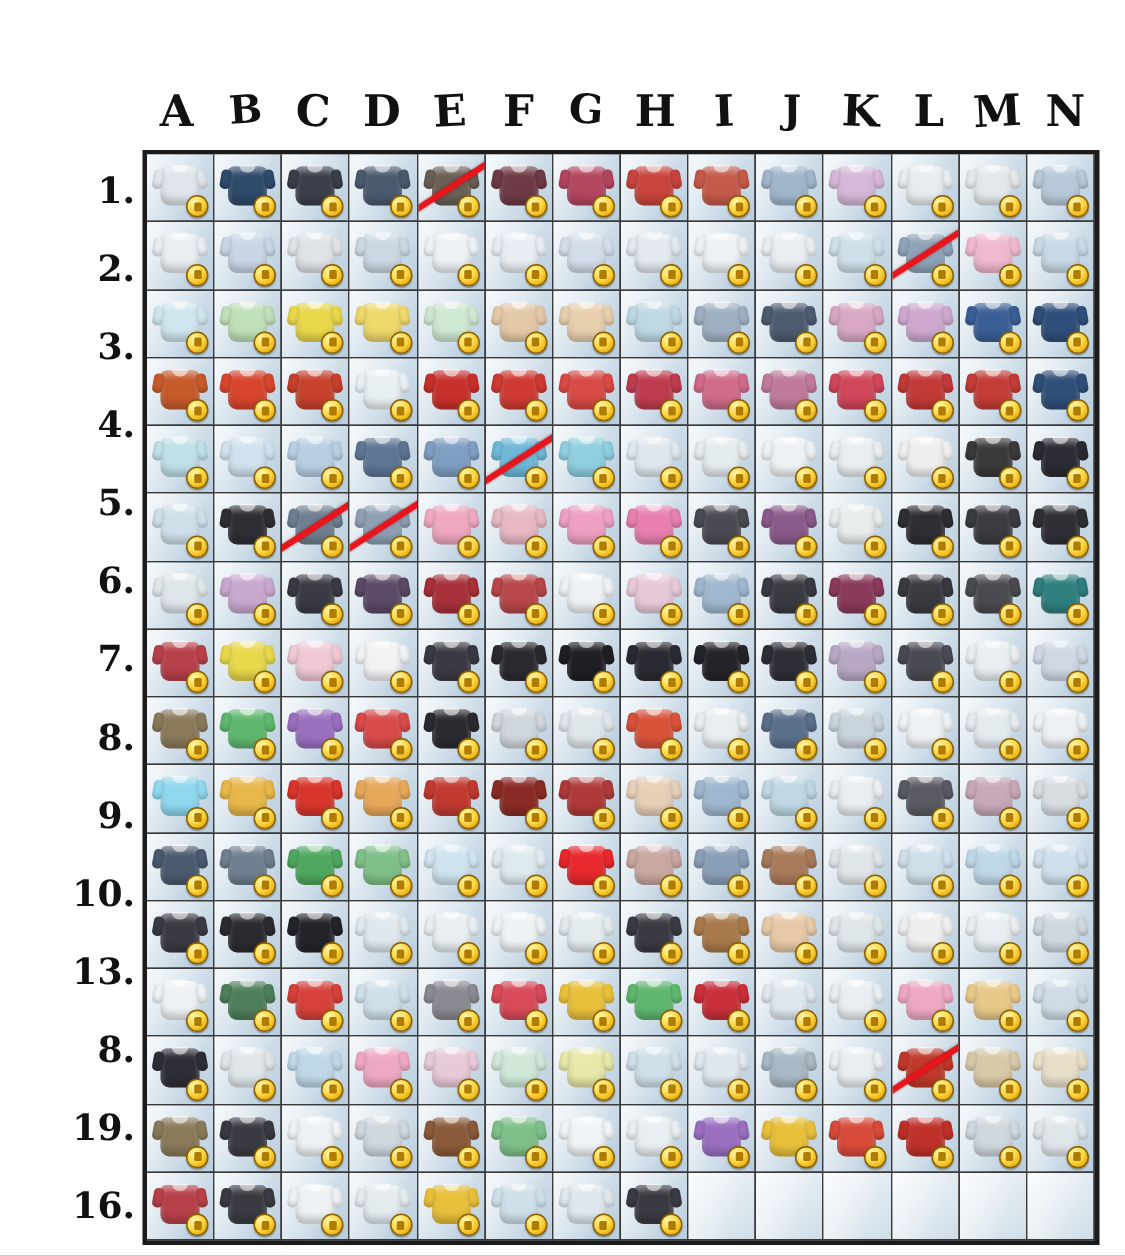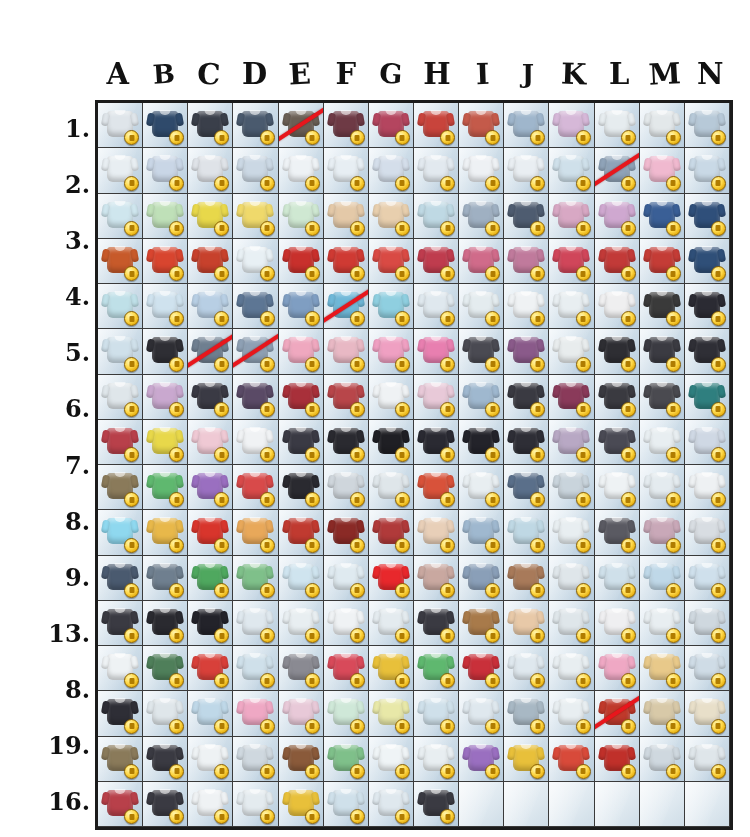--- a/index.html
+++ b/index.html
@@ -228,20 +228,21 @@
   <div class="row-labels">
       <div class="row-label">1.</div>
       <div class="row-label">2.</div>
       <div class="row-label">3.</div>
       <div class="row-label">4.</div>
       <div class="row-label">5.</div>
       <div class="row-label">6.</div>
       <div class="row-label">7.</div>
       <div class="row-label">8.</div>
       <div class="row-label">9.</div>
+      <div class="row-label">10.</div>
       <div class="row-label">13.</div>
       <div class="row-label">8.</div>
       <div class="row-label">19.</div>
       <div class="row-label">16.</div>
     </div>
 
   <div class="grid-wrap">
     <div class="grid">
         <div class="cell">
           <div class="shine"></div>

